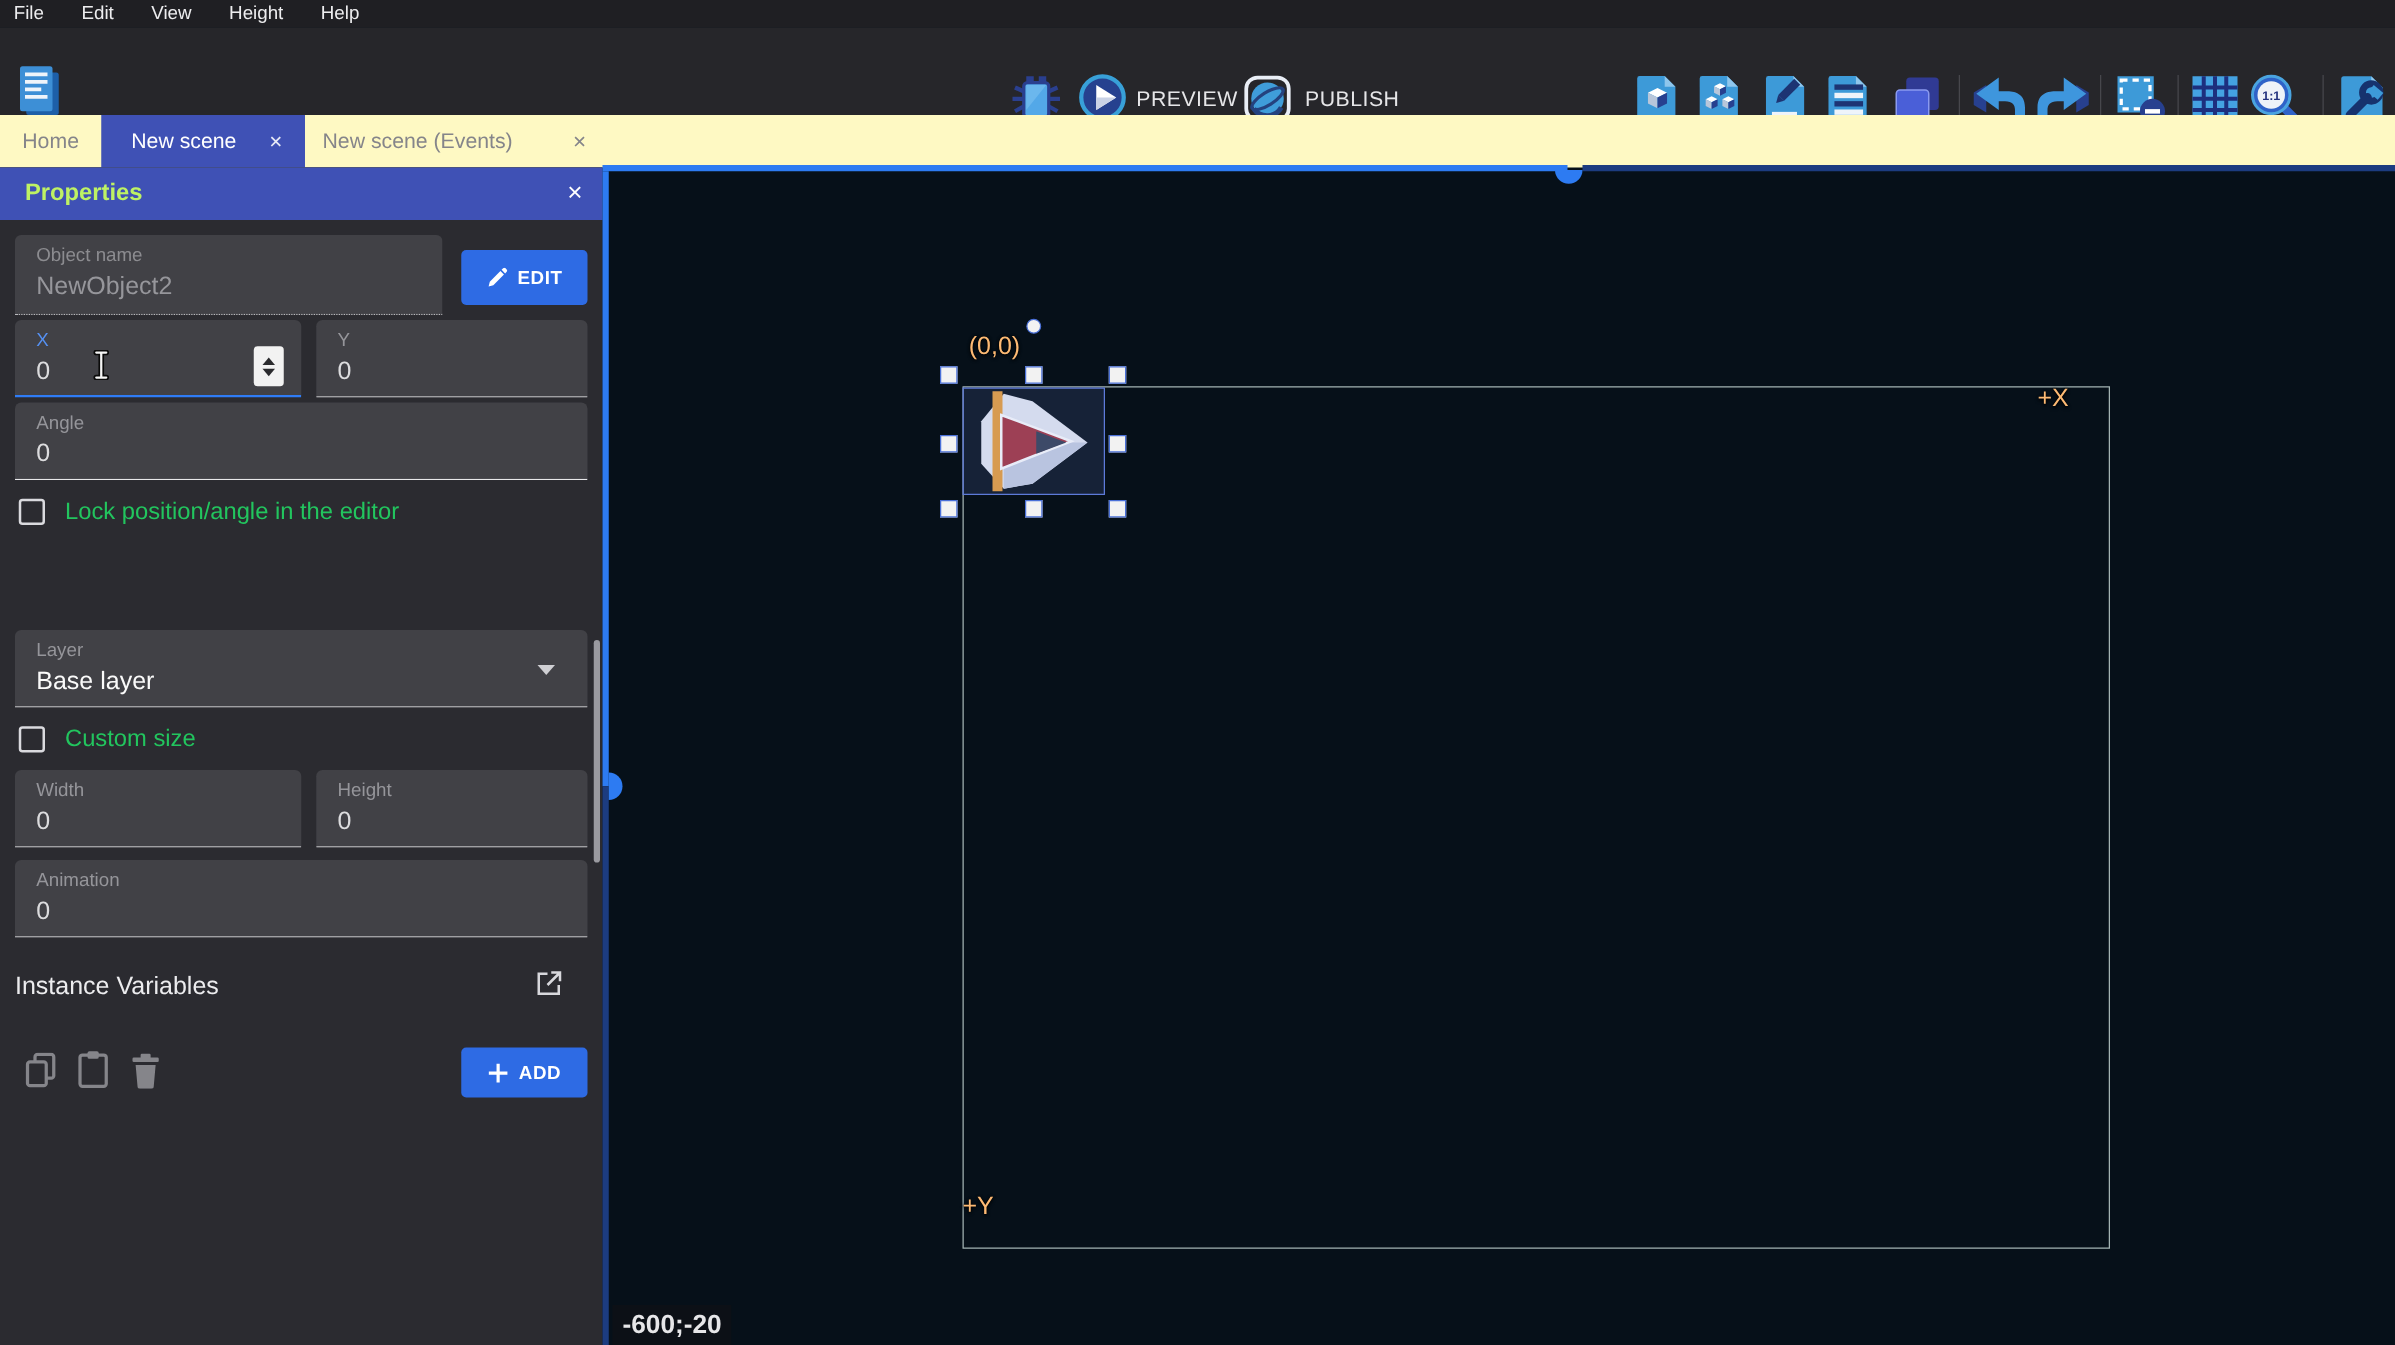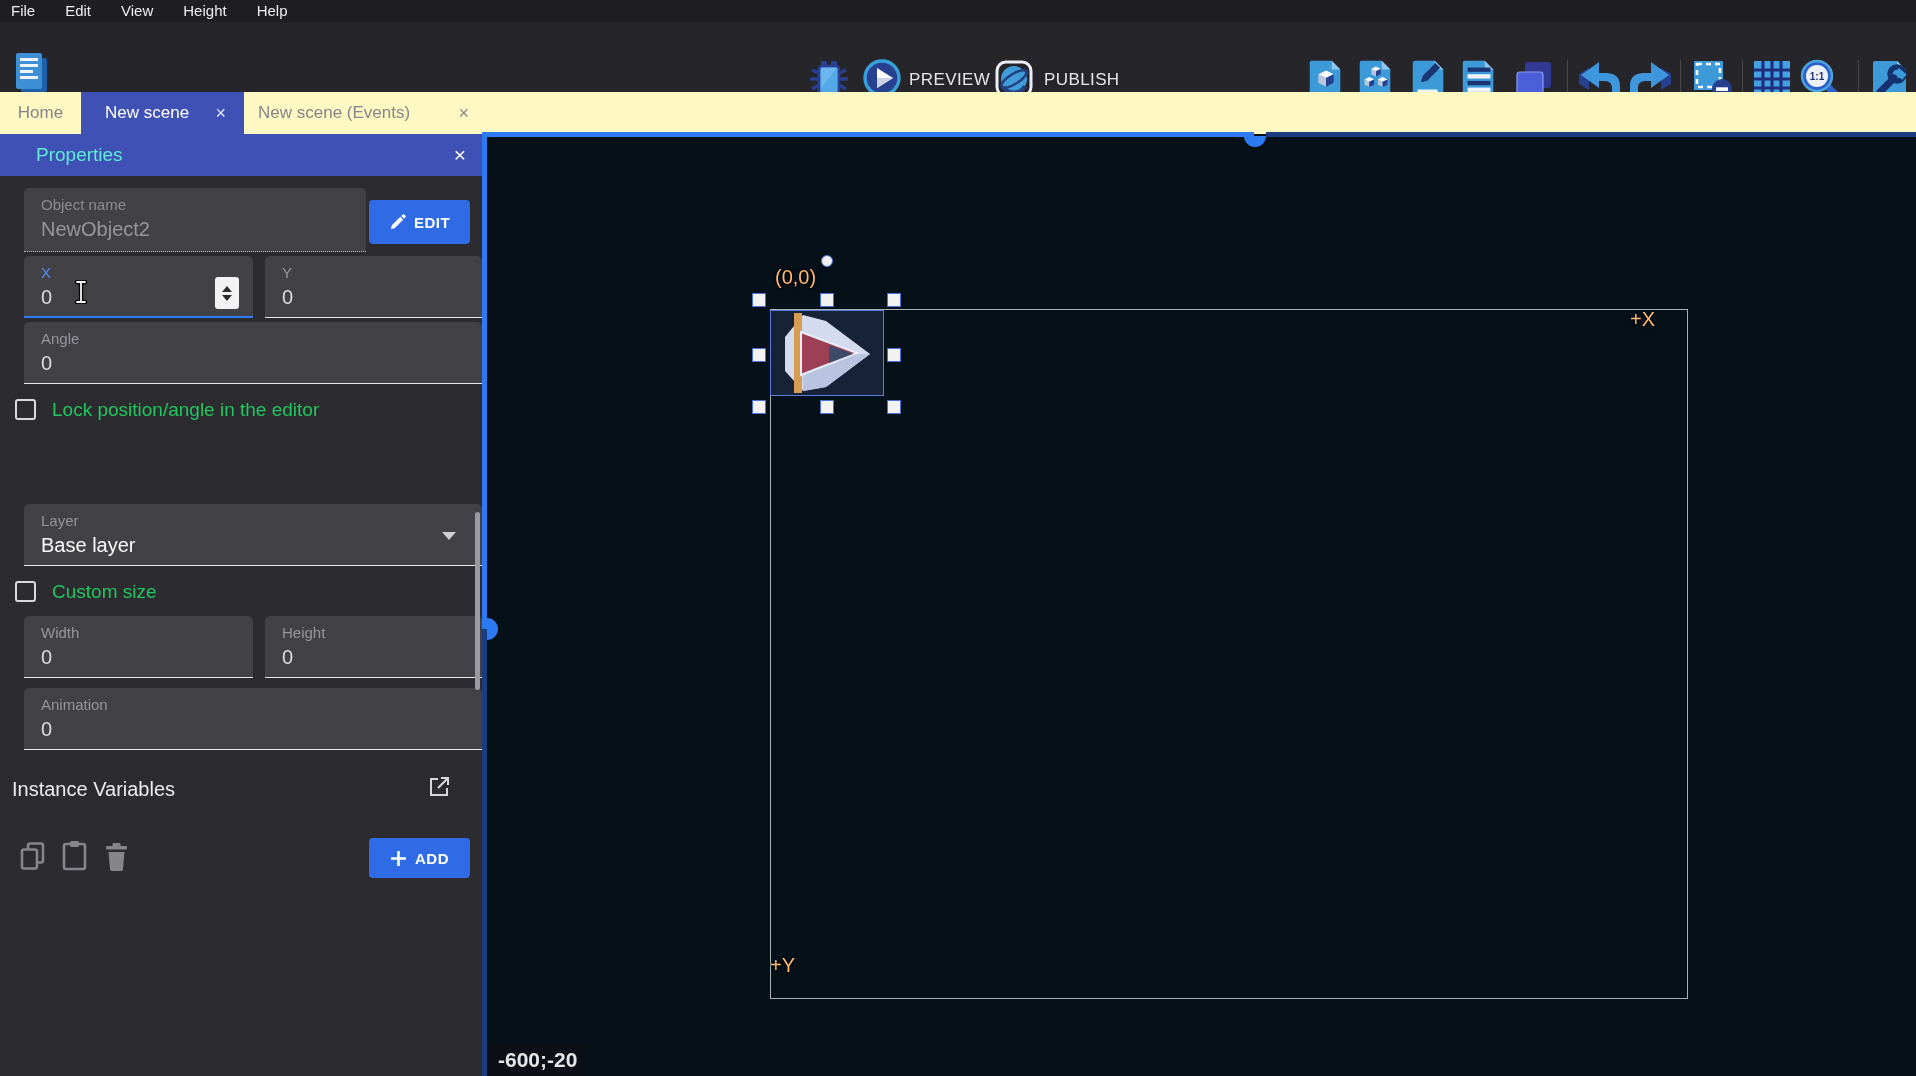--- a/index.html
+++ b/index.html
@@ -17,24 +17,24 @@
   .tblabel{position:absolute;top:48px;color:#e6e6e8;font-size:17px;letter-spacing:.4px;}
   #tabbar{left:0;top:92px;width:1916px;height:42px;background:#fef9c3;display:flex;}
   .tab{height:42px;display:flex;align-items:center;box-sizing:border-box;font-size:17px;color:#85858a;}
   .tab .tab-close{margin-left:auto;font-size:18px;color:#85858a;padding:0 4px;}
   .tab-active{background:#3f51b5;color:#fff;}
   .tab-active .tab-close{color:#e8eaf6;}
   
   #panel{left:0;top:134px;width:482px;height:942px;background:#2b2b30;}
   #panel-header{left:0;top:134px;width:482px;height:42px;background:#3f51b5;
                 display:flex;align-items:center;}
-  #panel-title{color:#5eead4;font-size:19px;font-weight:400;margin-left:36px;}
+  #panel-title{color:#bef264;font-size:19px;font-weight:700;margin-left:20px;}
   #panel-close{margin-left:auto;margin-right:16px;color:#fff;font-size:21px;}
   .field{position:absolute;background:#414146;border-radius:5px 5px 0 0;
-         border-bottom:1px solid #e8e8ea;box-sizing:border-box;margin-left:12px;}
+         border-bottom:1px solid #e8e8ea;box-sizing:border-box;}
   .flabel{position:absolute;left:17px;top:8px;font-size:15px;color:#95959a;}
   .fvalue{position:absolute;left:17px;top:30px;font-size:20px;color:#dcdcde;
           background:transparent;border:none;outline:none;padding:0;width:70%;
           font-family:"Liberation Sans",sans-serif;}
   .checkbox{position:absolute;width:21px;height:21px;border:2px solid #dadade;
             border-radius:3px;box-sizing:border-box;}
   .cb-label{position:absolute;font-size:19px;color:#22c55e;}
   .blue-btn{position:absolute;background:#2e6be4;border-radius:4px;display:flex;
             align-items:center;justify-content:center;gap:8px;color:#fff;
             font-size:15px;font-weight:bold;letter-spacing:.5px;}

